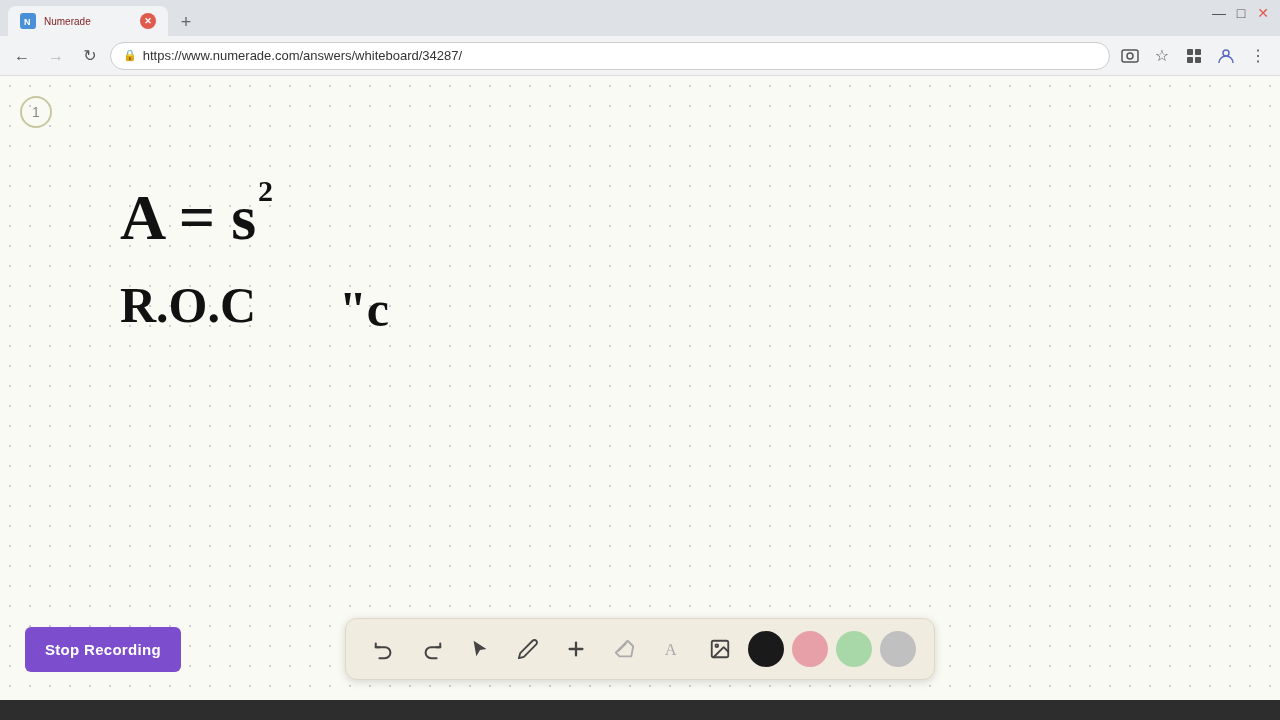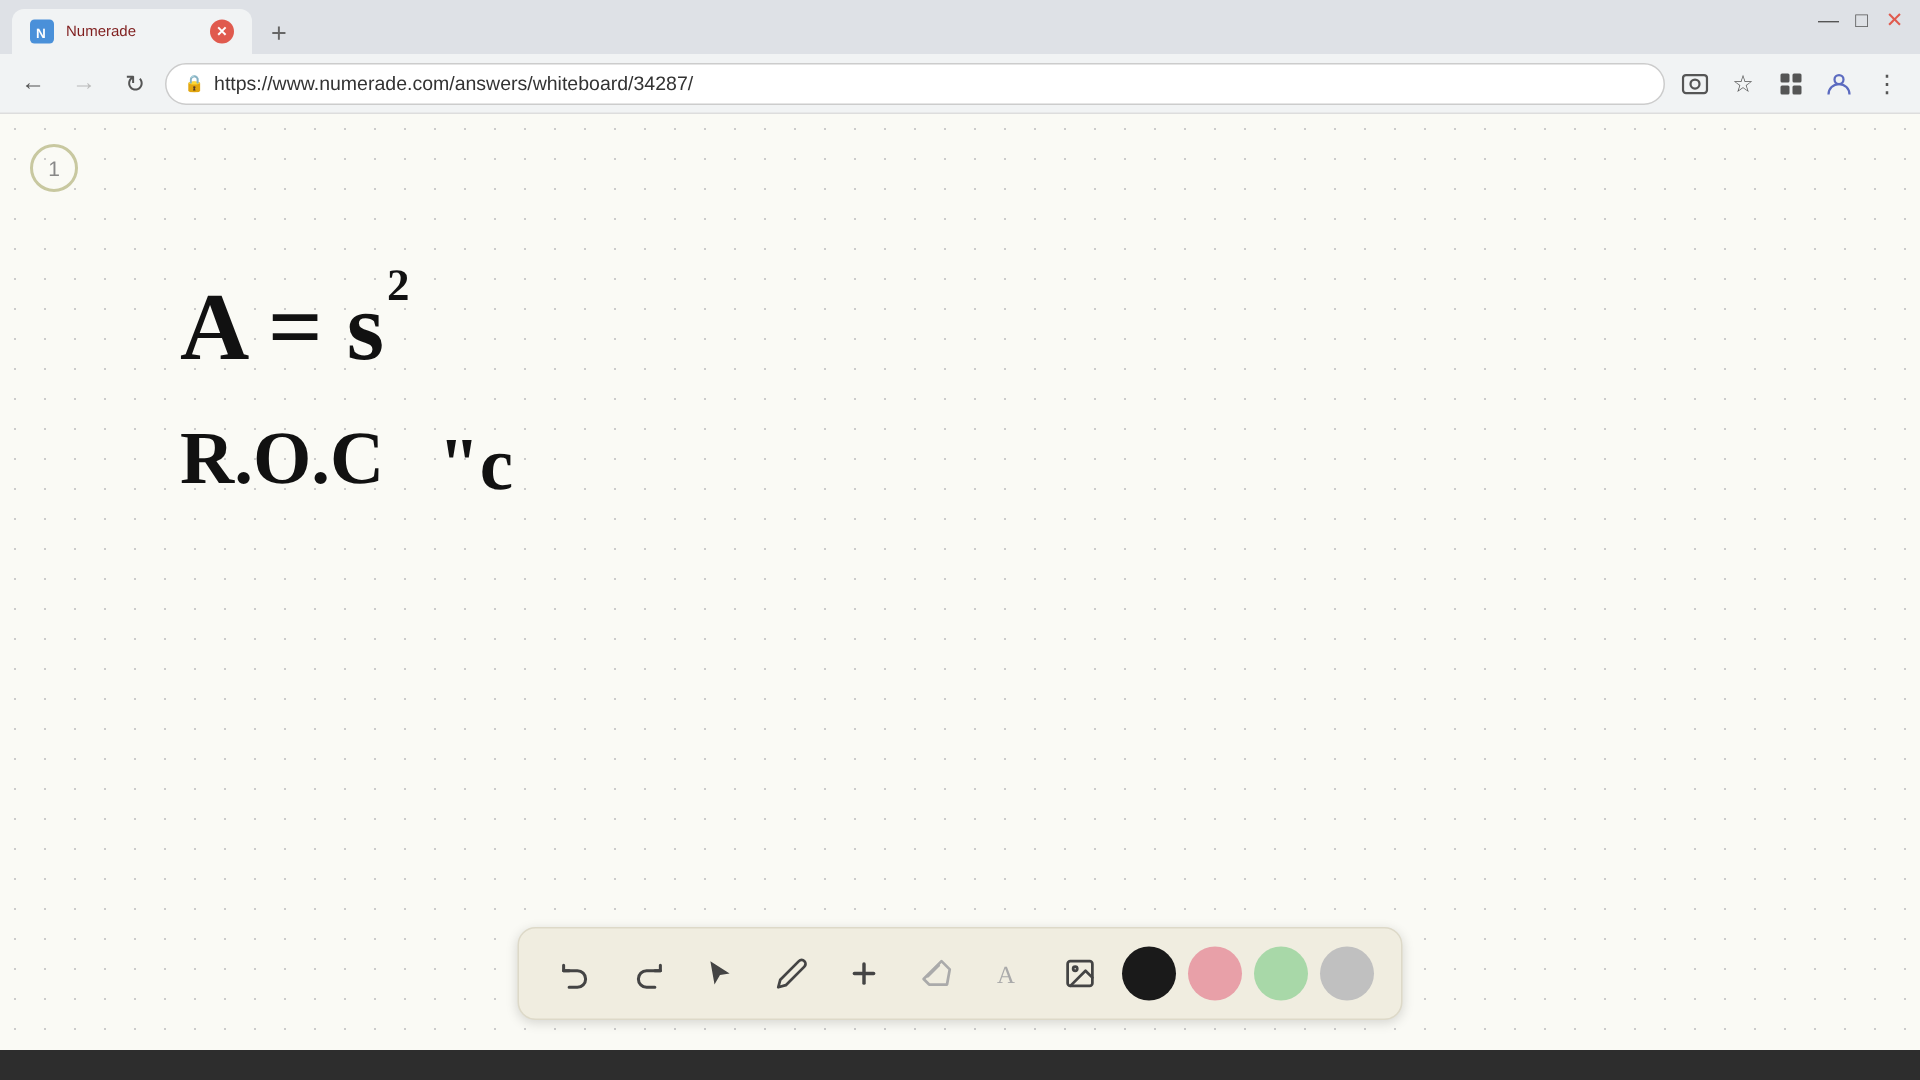--- a/index.html
+++ b/index.html
@@ -335,26 +335,27 @@
     <span style="font-size:14px; color:#888;">1</span>
   </div>
 
   <div class="math-content">
 
     <div class="formula-line">
       <span class="formula-text" style="font-size:64px; font-family:'Comic Sans MS', cursive; font-weight:900; color:#111;">A = s</span>
       <span class="formula-sup" style="font-size:30px; font-family:'Comic Sans MS', cursive; font-weight:900; color:#111; vertical-align:super; margin-top: -10px;">2</span>
     </div>
 
-    <div class="formula-line" style="margin-top: 10px;">
+    <div class="formula-line" style="margin-top: 10px; gap: 47px;">
       <span class="formula-text" style="font-size:50px; font-family:'Comic Sans MS', cursive; font-weight:900; color:#111;">R.O.C</span>
       <span class="quote-c" style="font-size:50px; font-family:'Comic Sans MS', cursive; font-weight:900; color:#111; margin-left:36px;">"c</span>
     </div>
   </div>
 
+  <button class="stop-recording-btn">Stop Recording</button>
 
   <div class="toolbar">
 
     <button class="tool-btn" title="Undo">
       <svg class="icon-svg" viewBox="0 0 24 24" fill="none" stroke="#444" stroke-width="2.2" stroke-linecap="round" stroke-linejoin="round">
         <path d="M3 10h10a6 6 0 0 1 0 12H7"></path>
         <polyline points="3 6 3 10 7 10"></polyline>
       </svg>
     </button>
 

